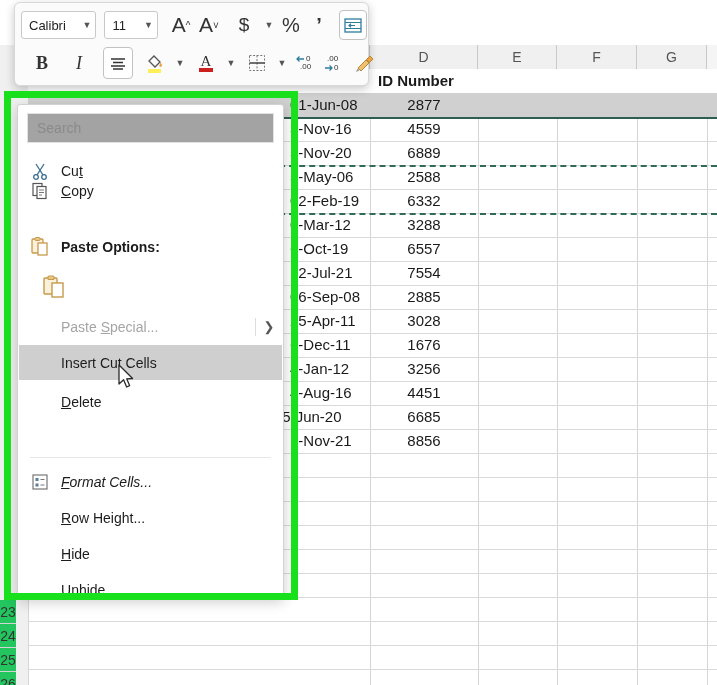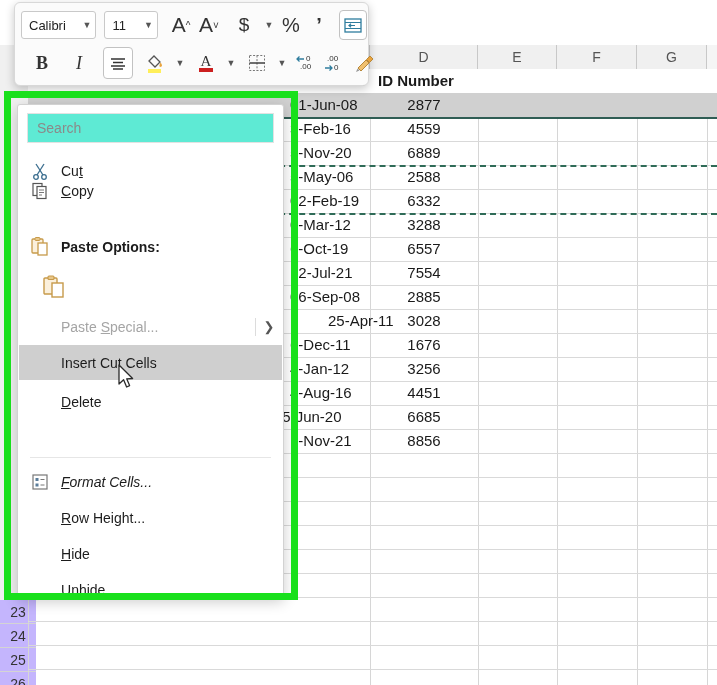--- a/index.html
+++ b/index.html
@@ -15,23 +15,23 @@
   #sheet{position:absolute;left:0;top:0;width:717px;height:685px;background:#fff;}
 
   .col-head-row{position:absolute;left:0;top:45px;height:24px;width:717px;
     background:#f5f5f5;border-bottom:1px solid #b7b7b7;}
   .col-head{position:absolute;top:0;height:24px;line-height:24px;
     text-align:center;font-size:14px;color:#555;background:#f0f0f0;
     border-right:1px solid #c8c8c8;box-sizing:border-box;}
 
   .row-head-col{position:absolute;left:0;top:69px;width:28px;bottom:0;background:#f0f0f0;
     border-right:1px solid #b0b0b0;}
-  .row-head{position:absolute;left:0;width:36px;height:24px;line-height:24px;
+  .row-head{position:absolute;left:0;width:16px;height:24px;line-height:24px;
     text-align:center;font-size:14px;color:#333;
-    border-bottom:1px solid #d4d4d4;box-sizing:border-box;background:#c4b5fd;}
+    border-bottom:1px solid #d4d4d4;box-sizing:border-box;background:#22c55e;}
 
   .gridline-v{position:absolute;width:1px;background:#d6d6d6;}
   .gridline-h{position:absolute;height:1px;background:#d9d9d9;left:28px;right:0;}
 
   .cell{position:absolute;height:24px;line-height:24px;font-size:15px;color:#1a1a1a;
     box-sizing:border-box;padding:0 6px;white-space:nowrap;overflow:hidden;}
   .cell.num{text-align:center;}
   .cell.hdr{font-weight:bold;font-size:15px;}
 
   .hdr-band{position:absolute;left:28px;top:69px;height:24px;right:0;background:#fff;
@@ -54,21 +54,21 @@
     display:flex;align-items:center;padding:0 4px 0 7px;font-size:13px;color:#222;margin-left:6px;}
   .mb-combo .cv{flex:1;}
   .caret{font-size:9px;color:#555;margin-left:6px;}
   .boxed{border:1px solid #c2c2c2;border-radius:4px;background:#fff;}
 
   
   #ctx{position:absolute;left:17px;top:104px;width:265px;height:492px;
     background:#ffffff;border:1px solid #d2d2d2;border-radius:3px;
     box-shadow:0 4px 14px rgba(0,0,0,.20);z-index:30;}
   .search-wrap{position:absolute;left:9px;top:8px;width:247px;height:30px;
-    border:1px solid #e2e2e2;background:#5eead4;box-sizing:border-box;}
+    border:1px solid #e2e2e2;background:#a3a3a3;box-sizing:border-box;}
   .search-wrap input{width:100%;height:100%;border:0;outline:0;background:transparent;
     padding:0 9px;box-sizing:border-box;font-family:"Liberation Sans",sans-serif;
     font-size:14px;color:#444;}
   .search-wrap input::placeholder{color:#8a8a8a;}
 
   .mi{position:absolute;left:1px;width:263px;height:35px;display:flex;align-items:center;
     font-size:14px;color:#1c1c1c;}
   .mi .ic{width:42px;display:flex;align-items:center;justify-content:center;flex:0 0 42px;}
   .mi .lbl{flex:1;}
   .mi.bold .lbl{font-weight:bold;}
@@ -141,37 +141,37 @@
       <div class="gridline-h" style="top: 645px;"></div>
       <div class="gridline-h" style="top: 669px;"></div>
     </div>
   <div class="hdr-band"></div>
   <div class="sel-band"></div>
   <div id="cells">
       <div class="cell hdr" style="left: 372px; top: 69px; width: 108px;">ID Number</div>
       <div class="cell hdr" style="left: 352px; top: 69px; width: 18px;">e</div>
       <div class="cell" style="left: 284px; top: 93px; width: 86px;">01-Jun-08</div>
       <div class="cell num" style="left: 370px; top: 93px; width: 108px;">2877</div>
-      <div class="cell" style="left: 284px; top: 117px; width: 86px;">3-Feb-16</div>
+      <div class="cell" style="left: 284px; top: 117px; width: 86px;">3-Nov-16</div>
       <div class="cell num" style="left: 370px; top: 117px; width: 108px;">4559</div>
       <div class="cell" style="left: 284px; top: 141px; width: 86px;">5-Nov-20</div>
       <div class="cell num" style="left: 370px; top: 141px; width: 108px;">6889</div>
       <div class="cell" style="left: 284px; top: 165px; width: 86px;">5-May-06</div>
       <div class="cell num" style="left: 370px; top: 165px; width: 108px;">2588</div>
       <div class="cell" style="left: 284px; top: 189px; width: 86px;">02-Feb-19</div>
       <div class="cell num" style="left: 370px; top: 189px; width: 108px;">6332</div>
       <div class="cell" style="left: 284px; top: 213px; width: 86px;">0-Mar-12</div>
       <div class="cell num" style="left: 370px; top: 213px; width: 108px;">3288</div>
       <div class="cell" style="left: 284px; top: 237px; width: 86px;">6-Oct-19</div>
       <div class="cell num" style="left: 370px; top: 237px; width: 108px;">6557</div>
       <div class="cell" style="left: 284px; top: 261px; width: 86px;">12-Jul-21</div>
       <div class="cell num" style="left: 370px; top: 261px; width: 108px;">7554</div>
       <div class="cell" style="left: 284px; top: 285px; width: 86px;">06-Sep-08</div>
       <div class="cell num" style="left: 370px; top: 285px; width: 108px;">2885</div>
-      <div class="cell" style="left: 284px; top: 309px; width: 86px; margin-left: 38px;">25-Apr-11</div>
+      <div class="cell" style="left: 284px; top: 309px; width: 86px;">25-Apr-11</div>
       <div class="cell num" style="left: 370px; top: 309px; width: 108px;">3028</div>
       <div class="cell" style="left: 284px; top: 333px; width: 86px;">6-Dec-11</div>
       <div class="cell num" style="left: 370px; top: 333px; width: 108px;">1676</div>
       <div class="cell" style="left: 284px; top: 357px; width: 86px;">4-Jan-12</div>
       <div class="cell num" style="left: 370px; top: 357px; width: 108px;">3256</div>
       <div class="cell" style="left: 284px; top: 381px; width: 86px;">4-Aug-16</div>
       <div class="cell num" style="left: 370px; top: 381px; width: 108px;">4451</div>
       <div class="cell" style="left: 268px; top: 405px; width: 86px;">05-Jun-20</div>
       <div class="cell num" style="left: 370px; top: 405px; width: 108px;">6685</div>
       <div class="cell" style="left: 284px; top: 429px; width: 86px;">1-Nov-21</div>

